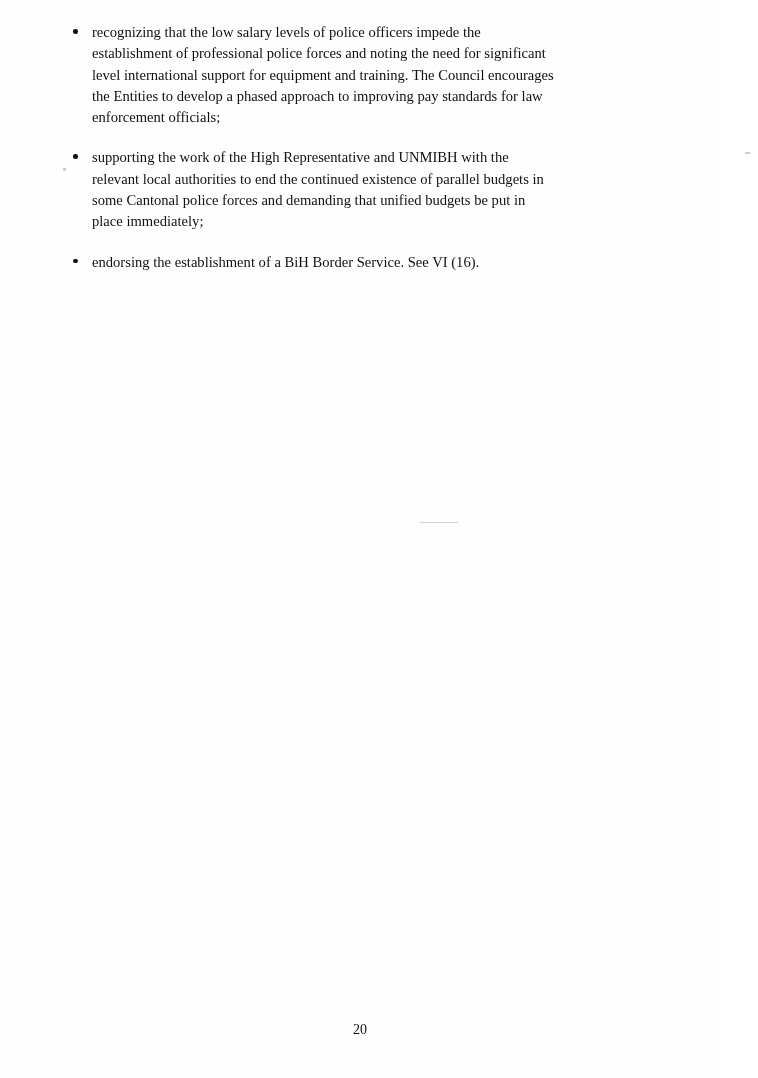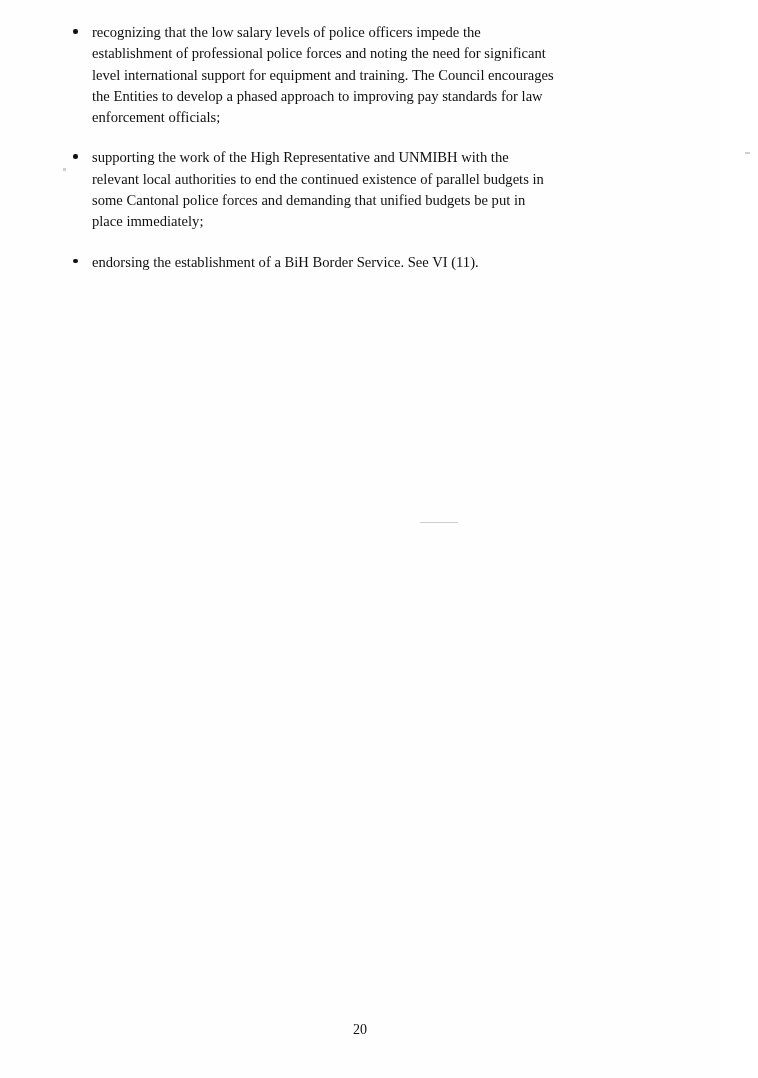--- a/index.html
+++ b/index.html
@@ -92,21 +92,21 @@
     <div class="bullet-item">
       <span class="bullet-dot"></span>
       <span class="bullet-text">supporting   the    work  of the High Representative  and  UNMIBH with  the
 relevant  local  authorities  to end the continued existence of parallel budgets in
 some  Cantonal  police  forces  and  demanding  that  unified  budgets be put in
 place immediately;</span>
     </div>
 
     <div class="bullet-item no-justify">
       <span class="bullet-dot"></span>
-      <span class="bullet-text">endorsing the establishment of a BiH Border Service.  See VI (11).</span>
+      <span class="bullet-text">endorsing the establishment of a BiH Border Service.  See VI (16).</span>
     </div>
 
   </div>
 
   <div class="speck" style="left:420px; top:522px; width:38px; height:1px;"></div>
   <div class="speck" style="left:745px; top:152px; width:5px; height:2px;"></div>
   <div class="speck" style="left:63px; top:168px; width:3px; height:3px;"></div>
 
   <div class="page-number">20</div>
 

